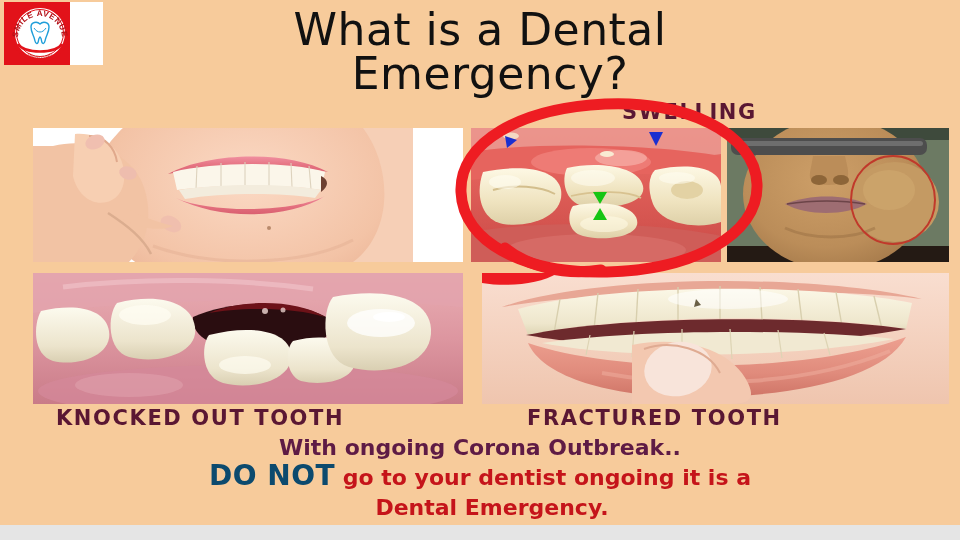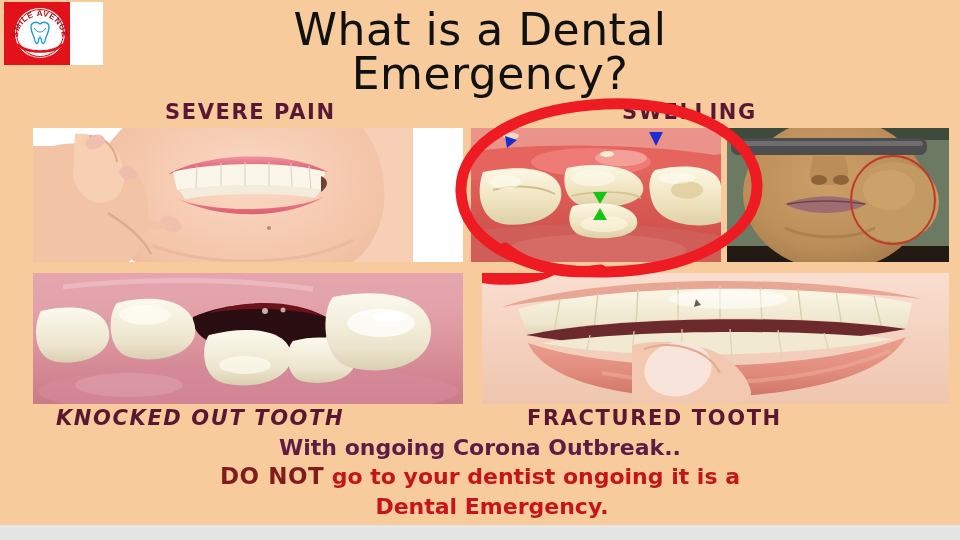--- a/index.html
+++ b/index.html
@@ -118,21 +118,21 @@
     position: absolute;
     font-family: "DejaVu Sans", sans-serif;
     font-size: 21px;
     font-weight: bold;
     letter-spacing: 1.6px;
     color: #5a1733;
     white-space: nowrap;
   }
   #cap-severe   { left: 165px; top: 100px; }
   #cap-swelling { left: 622px; top: 100px; }
-  #cap-knocked  { left: 56px;  top: 406px; font-style: italic; }
+  #cap-knocked  { left: 56px;  top: 406px; }
   #cap-fracture { left: 527px; top: 406px; text-align: center; }
 
   
   .panel {
     position: absolute;
     overflow: hidden;
     background: #c9a38c;
   }
   #panel-pain     { left: 33px;  top: 128px; width: 430px; height: 134px; }
   #panel-gums     { left: 471px; top: 128px; width: 250px; height: 134px; }
@@ -169,23 +169,23 @@
   }
   #msg-line2 {
     display: block;
     font-family: "DejaVu Sans", sans-serif;
     font-size: 22px;
     line-height: 30px;
     font-weight: bold;
     color: #c5141a;
   }
   #msg-donot {
-    font-size: 23px;
+    font-size: 28px;
     font-weight: bold;
-    color: #7f1d1d;
+    color: #0c4a6e;
     letter-spacing: 0.5px;
   }
   #msg-line3 {
     display: block;
     font-family: "DejaVu Sans", sans-serif;
     font-size: 22px;
     line-height: 30px;
     font-weight: bold;
     color: #c5141a;
     margin-left: 24px;
@@ -227,21 +227,20 @@
     <svg id="logo-swoosh" viewBox="0 0 46 14">
       <path d="M1 2 C8 12, 38 12, 45 2" fill="none" stroke="#e2121a" stroke-width="2.4"></path>
     </svg>
   </div>
 
   <div id="title">
     <span>What is a Dental</span>
     <span class="line2">Emergency?</span>
   </div>
 
-  <div class="caption" id="cap-severe">SEVERE PAIN</div>
   <div class="caption" id="cap-swelling">SWELLING</div>
   <div class="caption" id="cap-knocked">KNOCKED OUT TOOTH</div>
   <div class="caption" id="cap-fracture">FRACTURED TOOTH</div>
 
   <div class="panel" id="panel-pain">
     <svg viewBox="0 0 430 134" preserveAspectRatio="none">
       <defs>
         <radialGradient id="skin1" cx="50%" cy="45%" r="70%">
           <stop offset="0%" stop-color="#fbd9c4"></stop>
           <stop offset="65%" stop-color="#f3c3a6"></stop>

